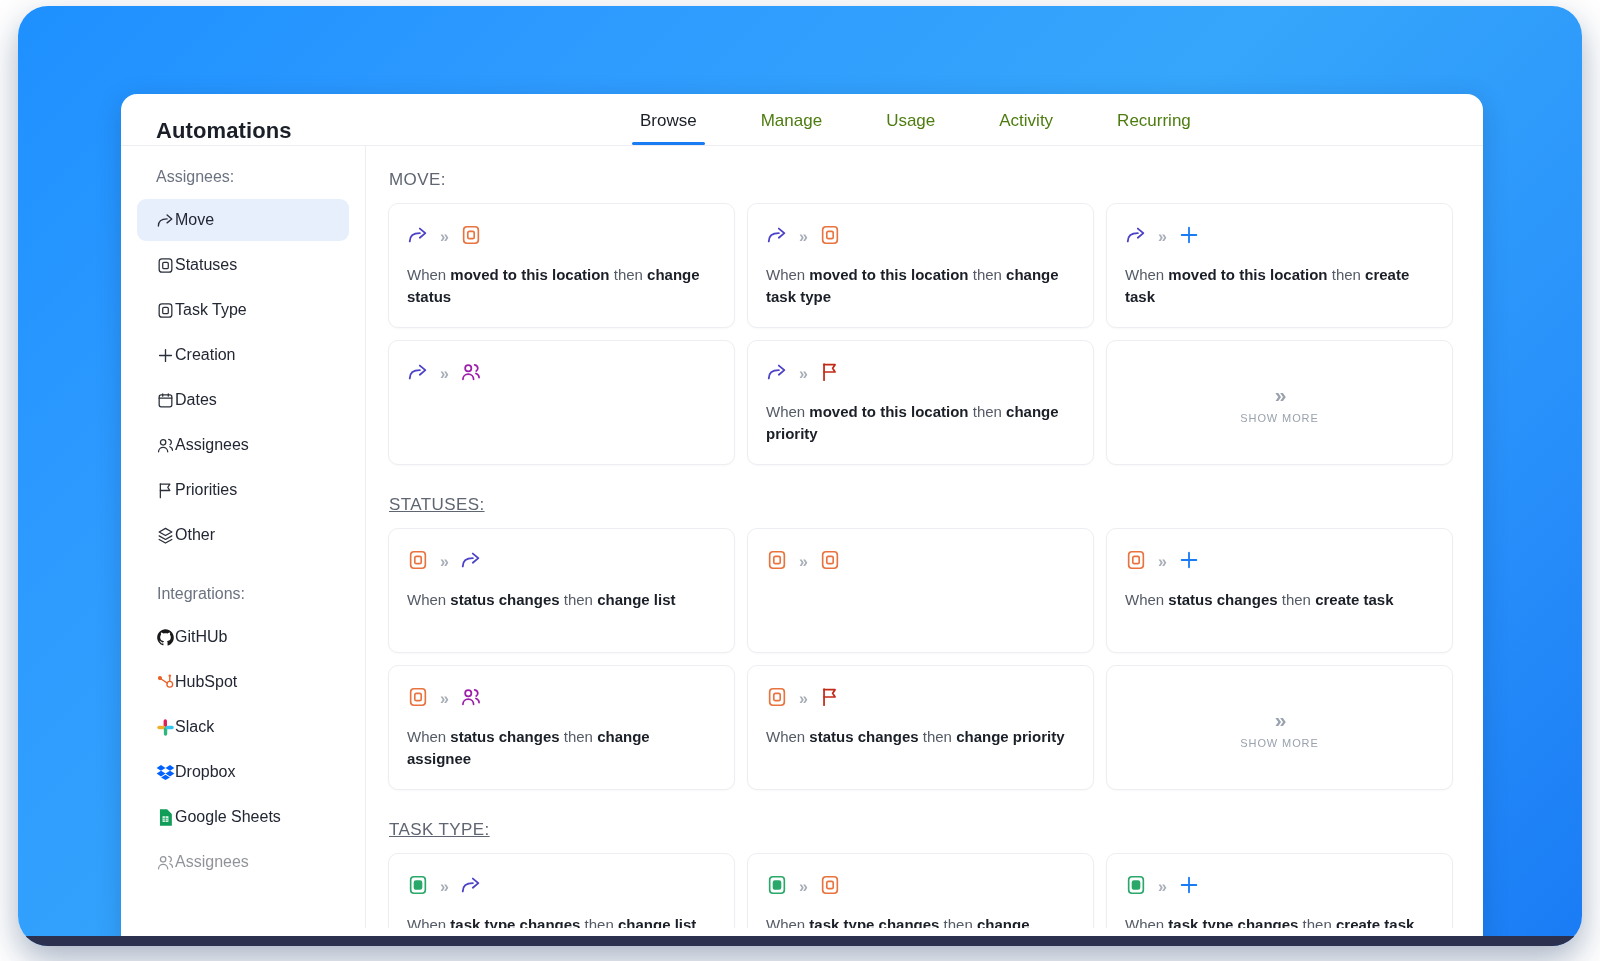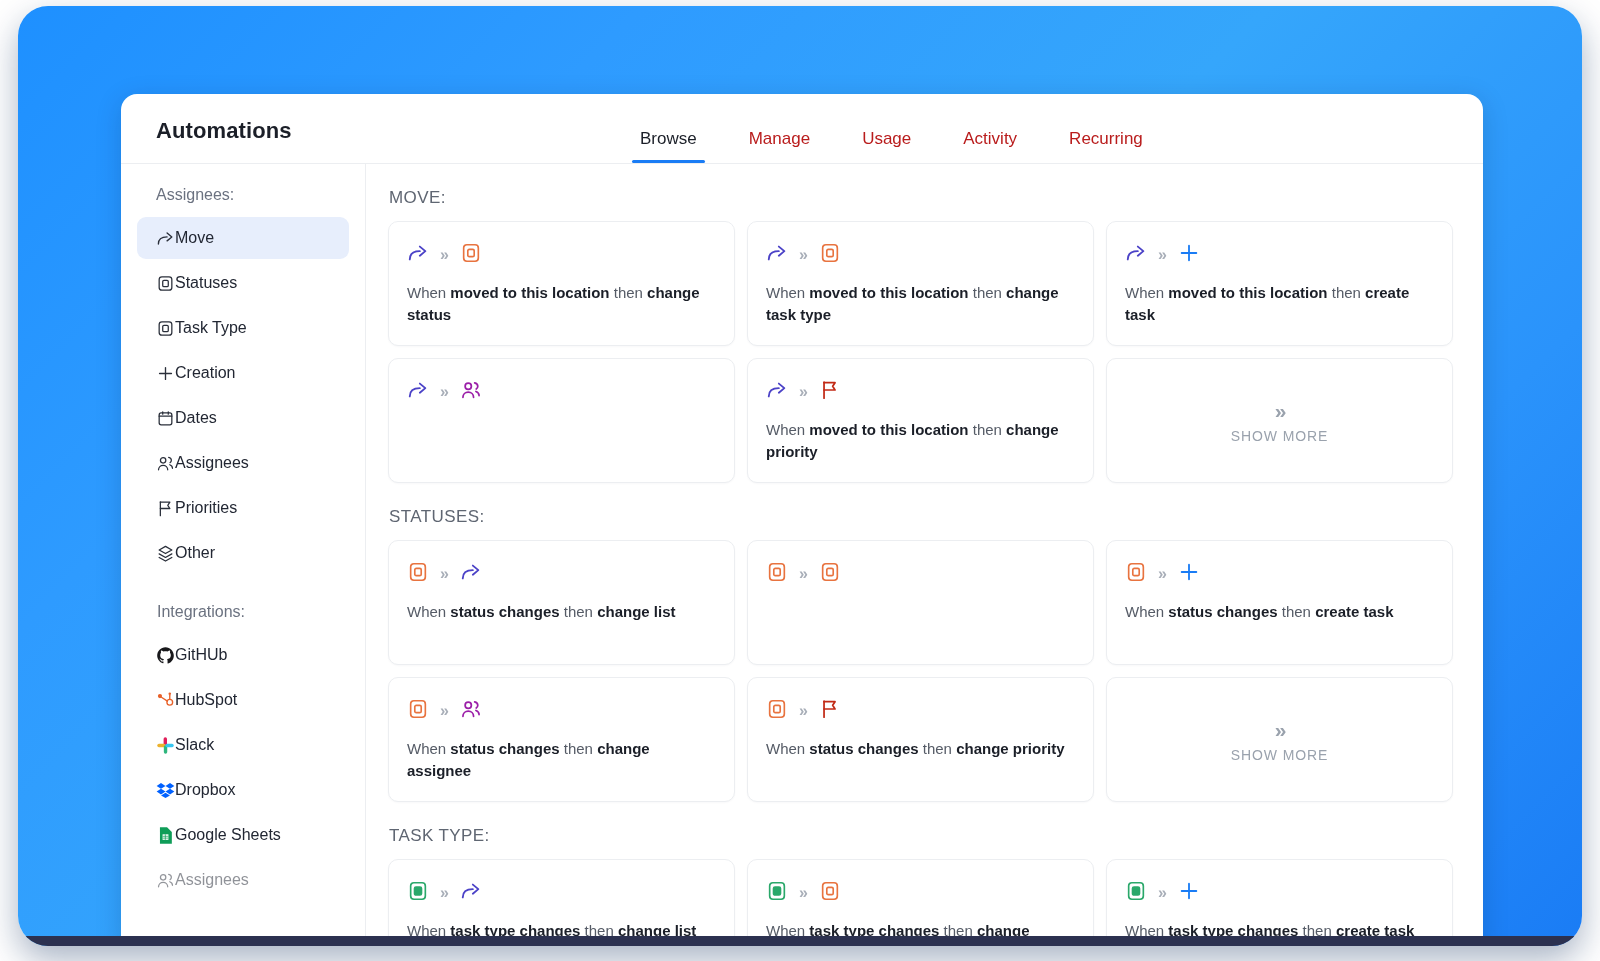--- a/index.html
+++ b/index.html
@@ -32,43 +32,43 @@
     left: 103px; top: 88px;
     width: 1362px; height: 852px;
     background: #ffffff;
     border-radius: 16px 16px 0 0;
     overflow: hidden;
     box-shadow: 0 6px 26px rgba(5,25,60,.18);
   }
 
   
   #header {
-    height: 70px;
+    height: 52px;
     border-bottom: 1px solid #eceef1;
     display: flex;
     align-items: flex-end;
     position: relative;
   }
   #app-title {
     position: absolute;
     left: 35px; top: 24px;
     font-size: 22px; font-weight: 700; color: #1b1f28;
     letter-spacing: .1px;
   }
   #tabs {
     position: absolute;
     left: 493px; bottom: 0;
     display: flex;
-    gap: 0;
+    gap: 12px;
     justify-content: flex-end;
   }
   .tab {
     padding: 0 26px 14px 26px;
     font-size: 17px;
-    color: #b91c1c;
+    color: #4d7c0f;
     cursor: pointer;
     position: relative;
     white-space: nowrap;
   }
   .tab.active { color: #1b1f28; font-weight: 400; }
   .tab.active::after {
     content:"";
     position: absolute;
     left: 18px; right: 18px; bottom: 0;
     height: 3px; background: #1a7cf5; border-radius: 2px;
@@ -113,21 +113,21 @@
   #content {
     flex: 1;
     padding: 22px 30px 0 22px;
     overflow: hidden;
   }
   .sect-title {
     font-size: 17px; color: #5f6672;
     letter-spacing: .4px;
     margin: 2px 0 13px 1px;
   }
-  .sect-title.later { margin-top: 24px; }
+  .sect-title.later { margin-top: 30px; text-decoration: underline; }
   .grid {
     display: grid;
     grid-template-columns: repeat(3, 1fr);
     gap: 12px;
   }
   .card {
     border: 1px solid #eceef1;
     border-radius: 10px;
     background: #fff;
     padding: 20px 18px 18px 18px;
@@ -145,21 +145,21 @@
   }
   .card-text b { font-weight: 700; color:#1b1f28; }
   .card-text .lite { color: #555b66; font-weight: 400; }
 
   .showmore {
     display:flex; flex-direction:column; align-items:center; justify-content:center;
     gap:7px;
     color:#9aa2ad;
   }
   .showmore .big-chev { font-size: 21px; font-weight: 600; line-height: 1; letter-spacing: -2px;}
-  .showmore .sm-label { font-size: 14px; letter-spacing: .9px; }
+  .showmore .sm-label { font-size: 11px; letter-spacing: .9px; }
 </style>
 </head>
 <body>
 
 <div id="frame">
   <div id="app">
 
     <div id="header">
       <div id="app-title">Automations</div>
       <div id="tabs">

